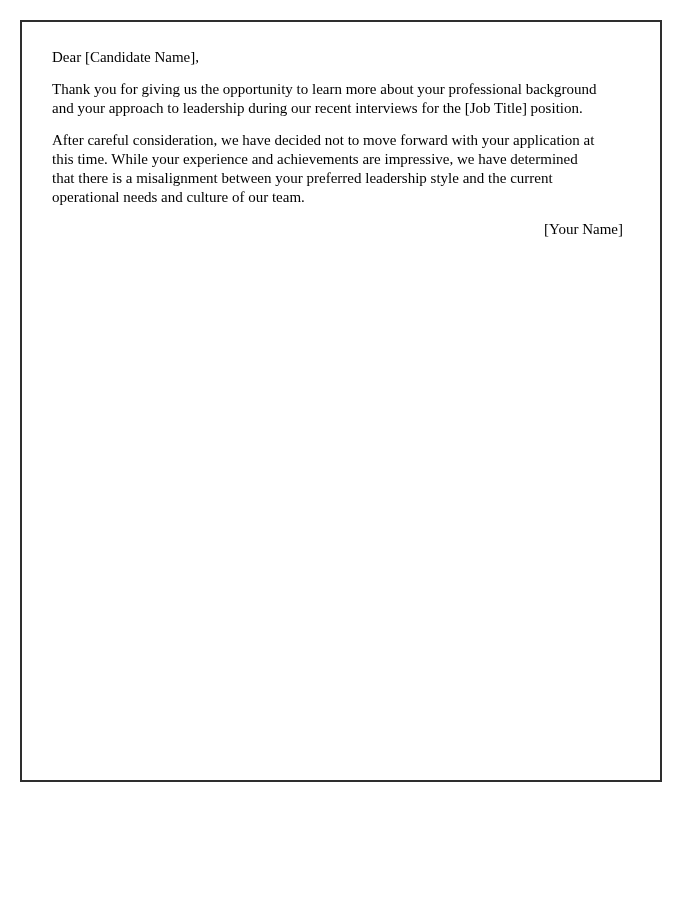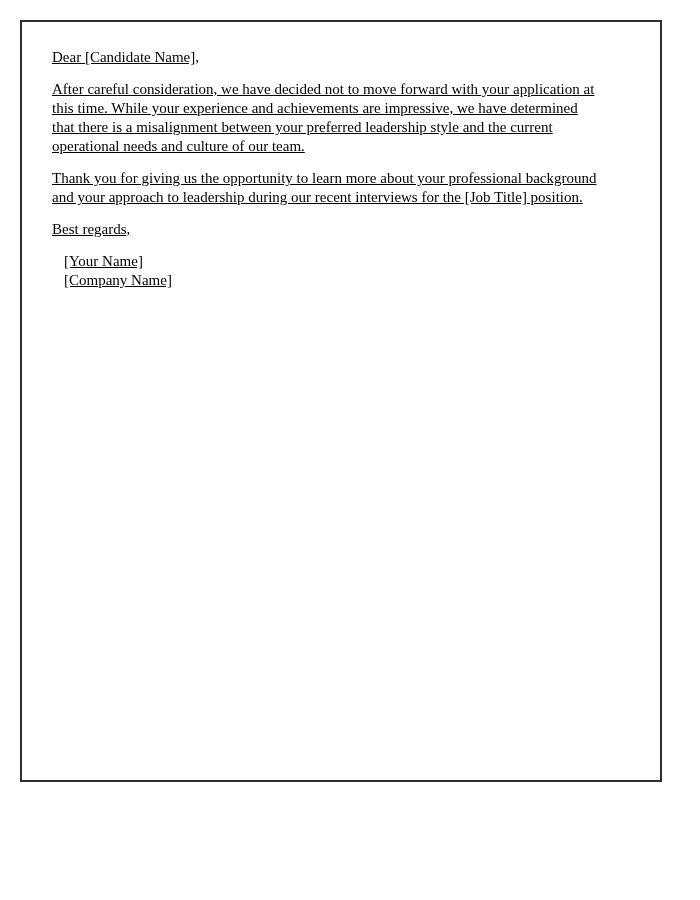--- a/index.html
+++ b/index.html
@@ -20,51 +20,49 @@
     width: 642px;
     height: 762px;
     box-sizing: border-box;
     border: 2px solid #2e2e2e;
     background: #ffffff;
     overflow: hidden;
   }
   .letter {
     padding: 26px 36px 0 30px;
     color: #000000;
-    text-decoration: underline;
   }
   .para {
     margin: 0 0 13px 0;
     font-size: 15px;
     line-height: 19px;
     color: #000000;
     white-space: pre;
   }
   .signature {
-    margin: 12px;
+    margin: 1px;
+    text-align: right;
   }
   .sig-line {
     margin: 0;
     font-size: 15px;
     line-height: 19px;
     color: #000000;
     white-space: pre;
   }
 </style>
 </head>
 <body>
 
 <div class="page-frame">
   <div class="letter">
     <p class="para">Dear [Candidate Name],</p>
+    <p class="para">Thank you for giving us the opportunity to learn more about your professional background
+and your approach to leadership during our recent interviews for the [Job Title] position.</p>
     <p class="para">After careful consideration, we have decided not to move forward with your application at
 this time. While your experience and achievements are impressive, we have determined
 that there is a misalignment between your preferred leadership style and the current
 operational needs and culture of our team.</p>
-    <p class="para">Thank you for giving us the opportunity to learn more about your professional background
-and your approach to leadership during our recent interviews for the [Job Title] position.</p>
-    <p class="para">Best regards,</p>
     <div class="signature">
       <p class="sig-line">[Your Name]</p>
-      <p class="sig-line">[Company Name]</p>
     </div>
   </div>
 </div>
 
 </body></html>

